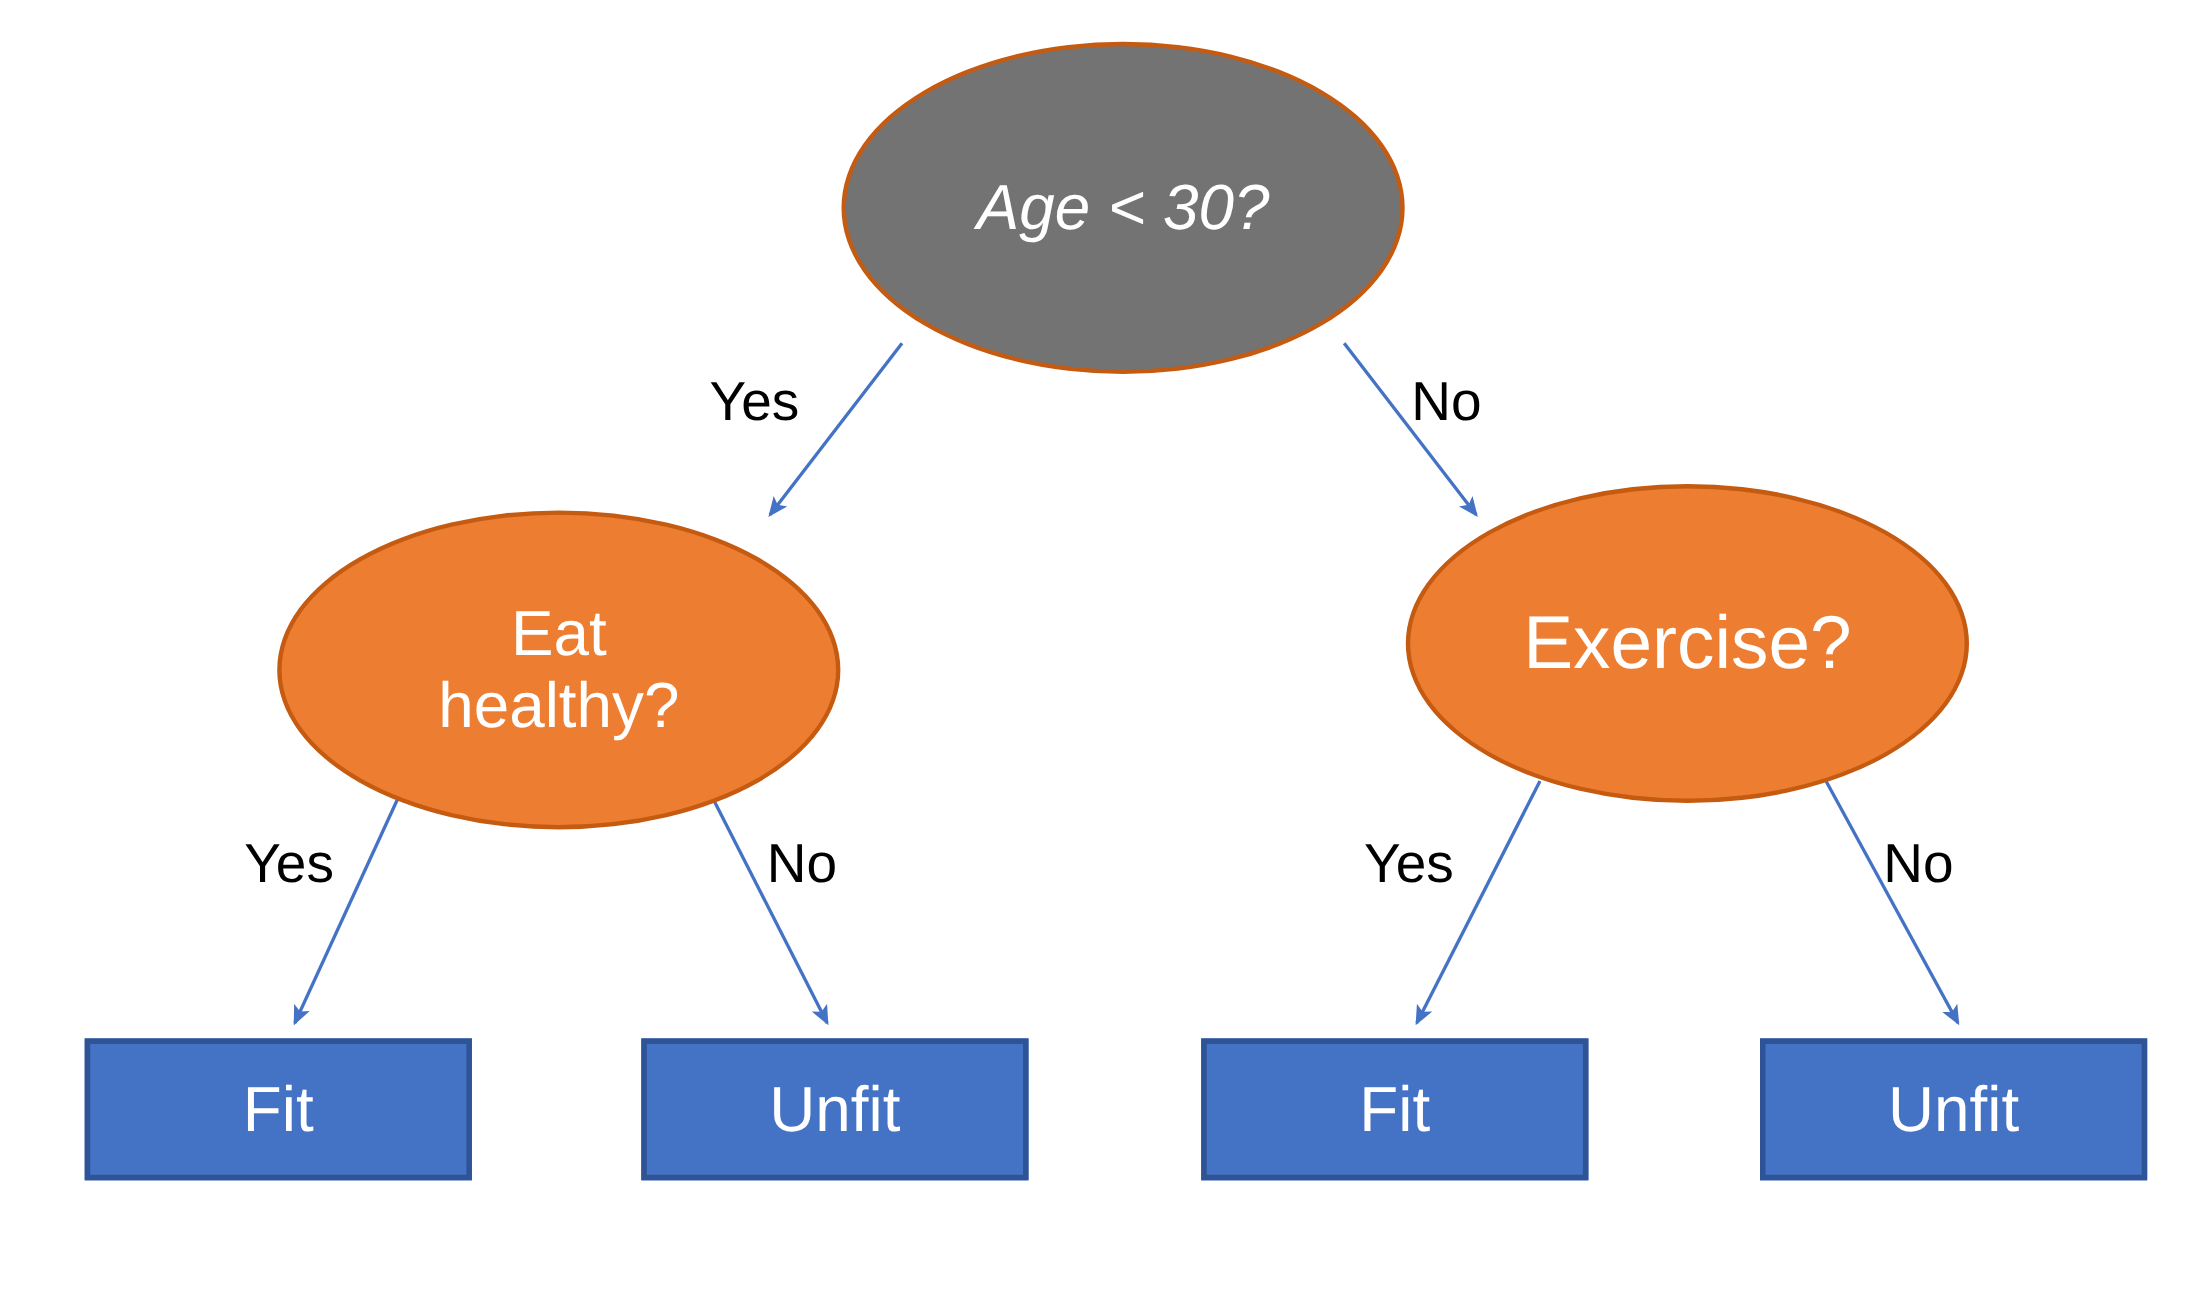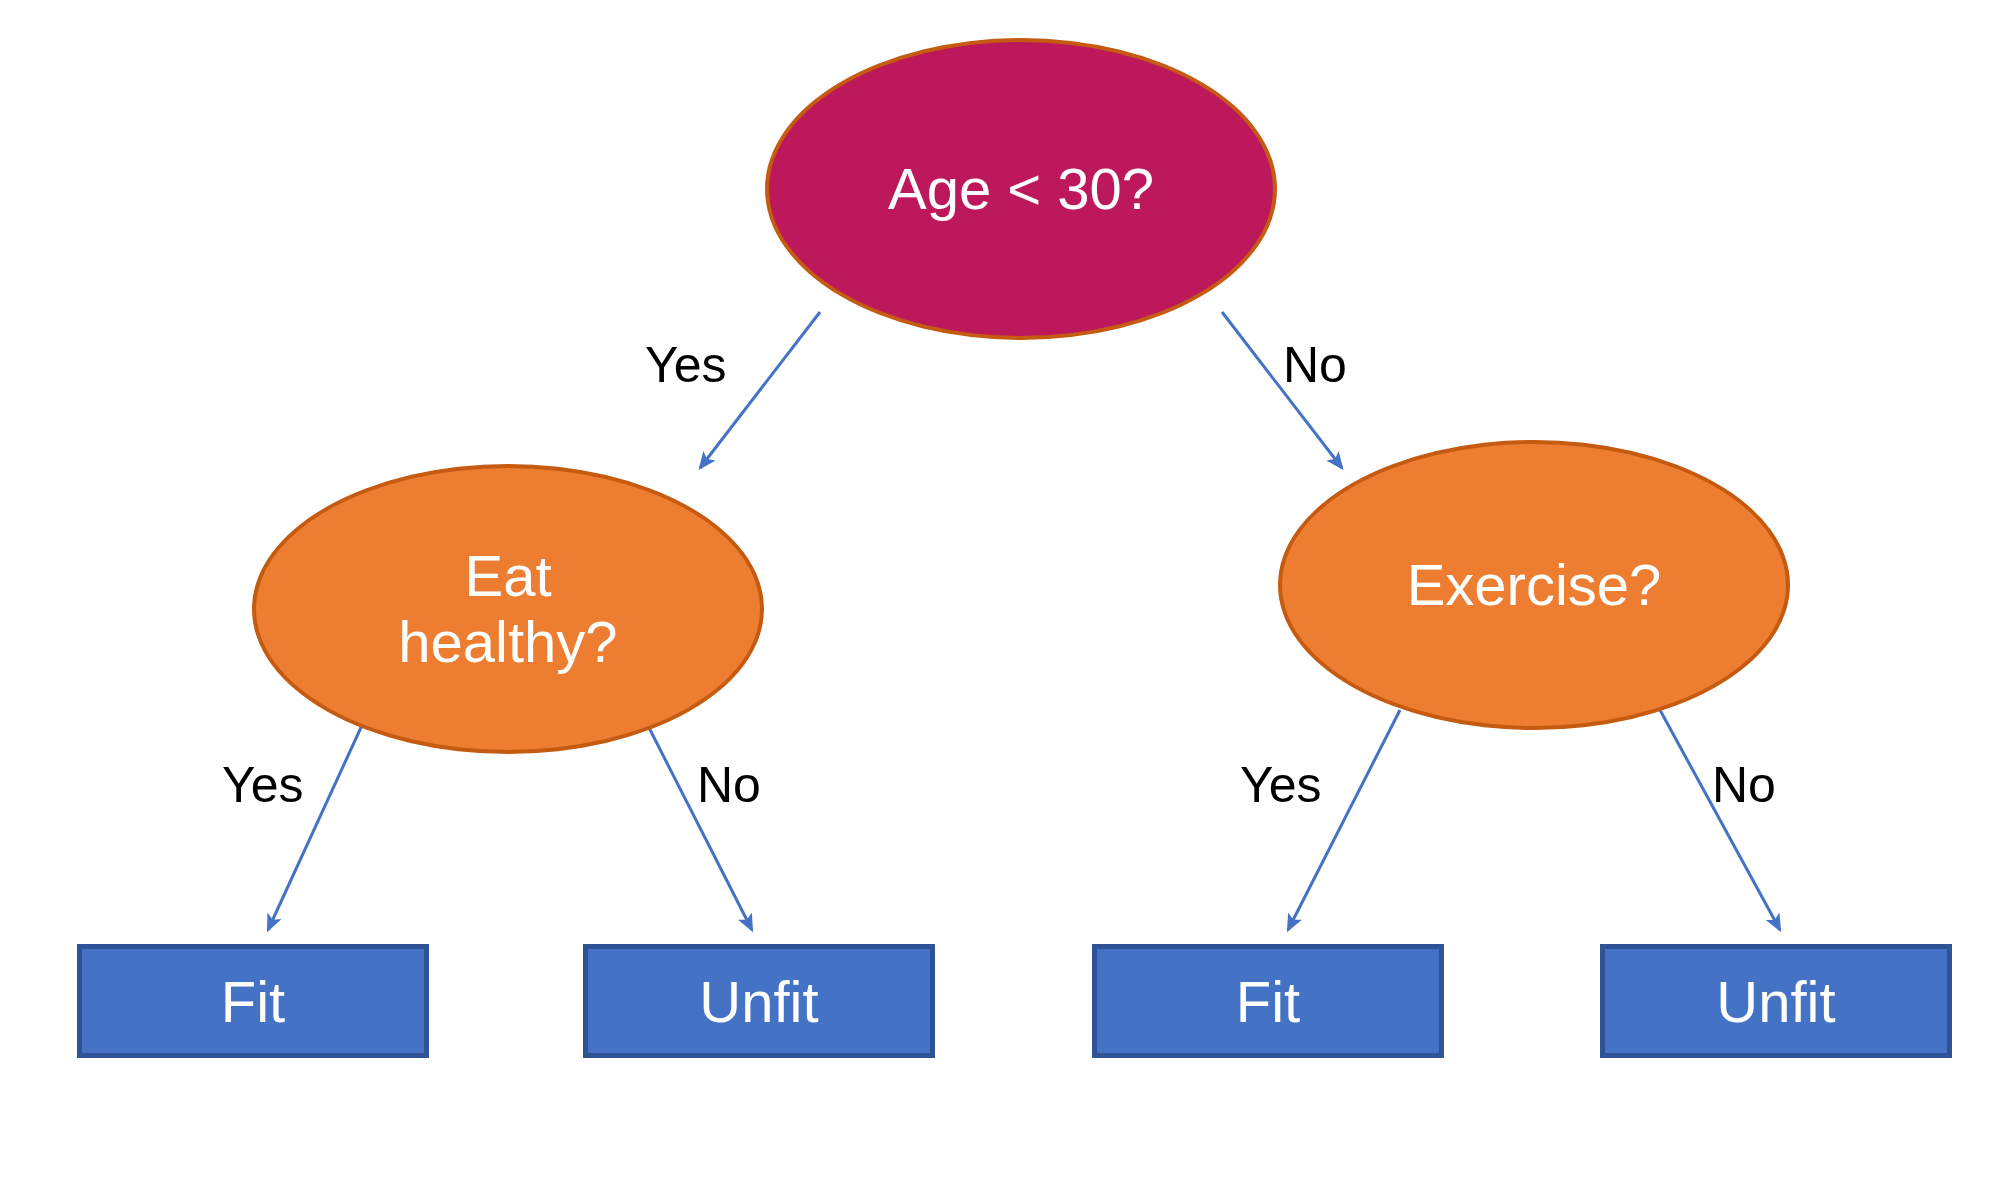--- a/index.html
+++ b/index.html
@@ -51,36 +51,36 @@
     top: 464px;
     width: 512px;
     height: 290px;
     font-size: 58px;
   }
   #node-exercise {
     left: 1278px;
     top: 440px;
     width: 512px;
     height: 290px;
-    font-size: 58px;
+    font-size: 68px;
   }
 
   
   .node-rect {
     position: absolute;
     display: flex;
     align-items: center;
     justify-content: center;
     box-sizing: border-box;
     color: #ffffff;
     font-size: 58px;
     z-index: 3;
     top: 944px;
     width: 352px;
-    height: 114px;
+    height: 129px;
   }
   #leaf-1 { left: 77px; }
   #leaf-2 { left: 583px; }
   #leaf-3 { left: 1092px; }
   #leaf-4 { left: 1600px; }
 
   
   .edge-label {
     position: absolute;
     color: #000000;
@@ -114,21 +114,21 @@
 
     <line x1="369" y1="710" x2="268" y2="930" stroke="#4472C4" stroke-width="3" marker-end="url(#arrowhead)"></line>
 
     <line x1="640" y1="710" x2="752" y2="930" stroke="#4472C4" stroke-width="3" marker-end="url(#arrowhead)"></line>
 
     <line x1="1400" y1="710" x2="1288" y2="930" stroke="#4472C4" stroke-width="3" marker-end="url(#arrowhead)"></line>
 
     <line x1="1660" y1="710" x2="1780" y2="930" stroke="#4472C4" stroke-width="3" marker-end="url(#arrowhead)"></line>
   </svg>
 
-  <div class="node-ellipse" id="node-root" style="background: #be185d; border: 4px solid rgb(197, 90, 17); color: rgb(255, 255, 255);">Age &lt; 30?</div>
+  <div class="node-ellipse" id="node-root" style="background: #737373; border: 4px solid rgb(197, 90, 17); color: rgb(255, 255, 255); font-style: italic;">Age &lt; 30?</div>
 
   <div class="node-ellipse" id="node-eat" style="background: rgb(237, 125, 49); border: 4px solid rgb(197, 90, 17); color: rgb(255, 255, 255);">Eat
 healthy?</div>
 
   <div class="node-ellipse" id="node-exercise" style="background: rgb(237, 125, 49); border: 4px solid rgb(197, 90, 17); color: rgb(255, 255, 255);">Exercise?</div>
 
   <div class="node-rect" id="leaf-1" style="background: rgb(68, 114, 196); border: 5px solid rgb(46, 83, 150); color: rgb(255, 255, 255);">Fit</div>
 
   <div class="node-rect" id="leaf-2" style="background: rgb(68, 114, 196); border: 5px solid rgb(46, 83, 150); color: rgb(255, 255, 255);">Unfit</div>
 

